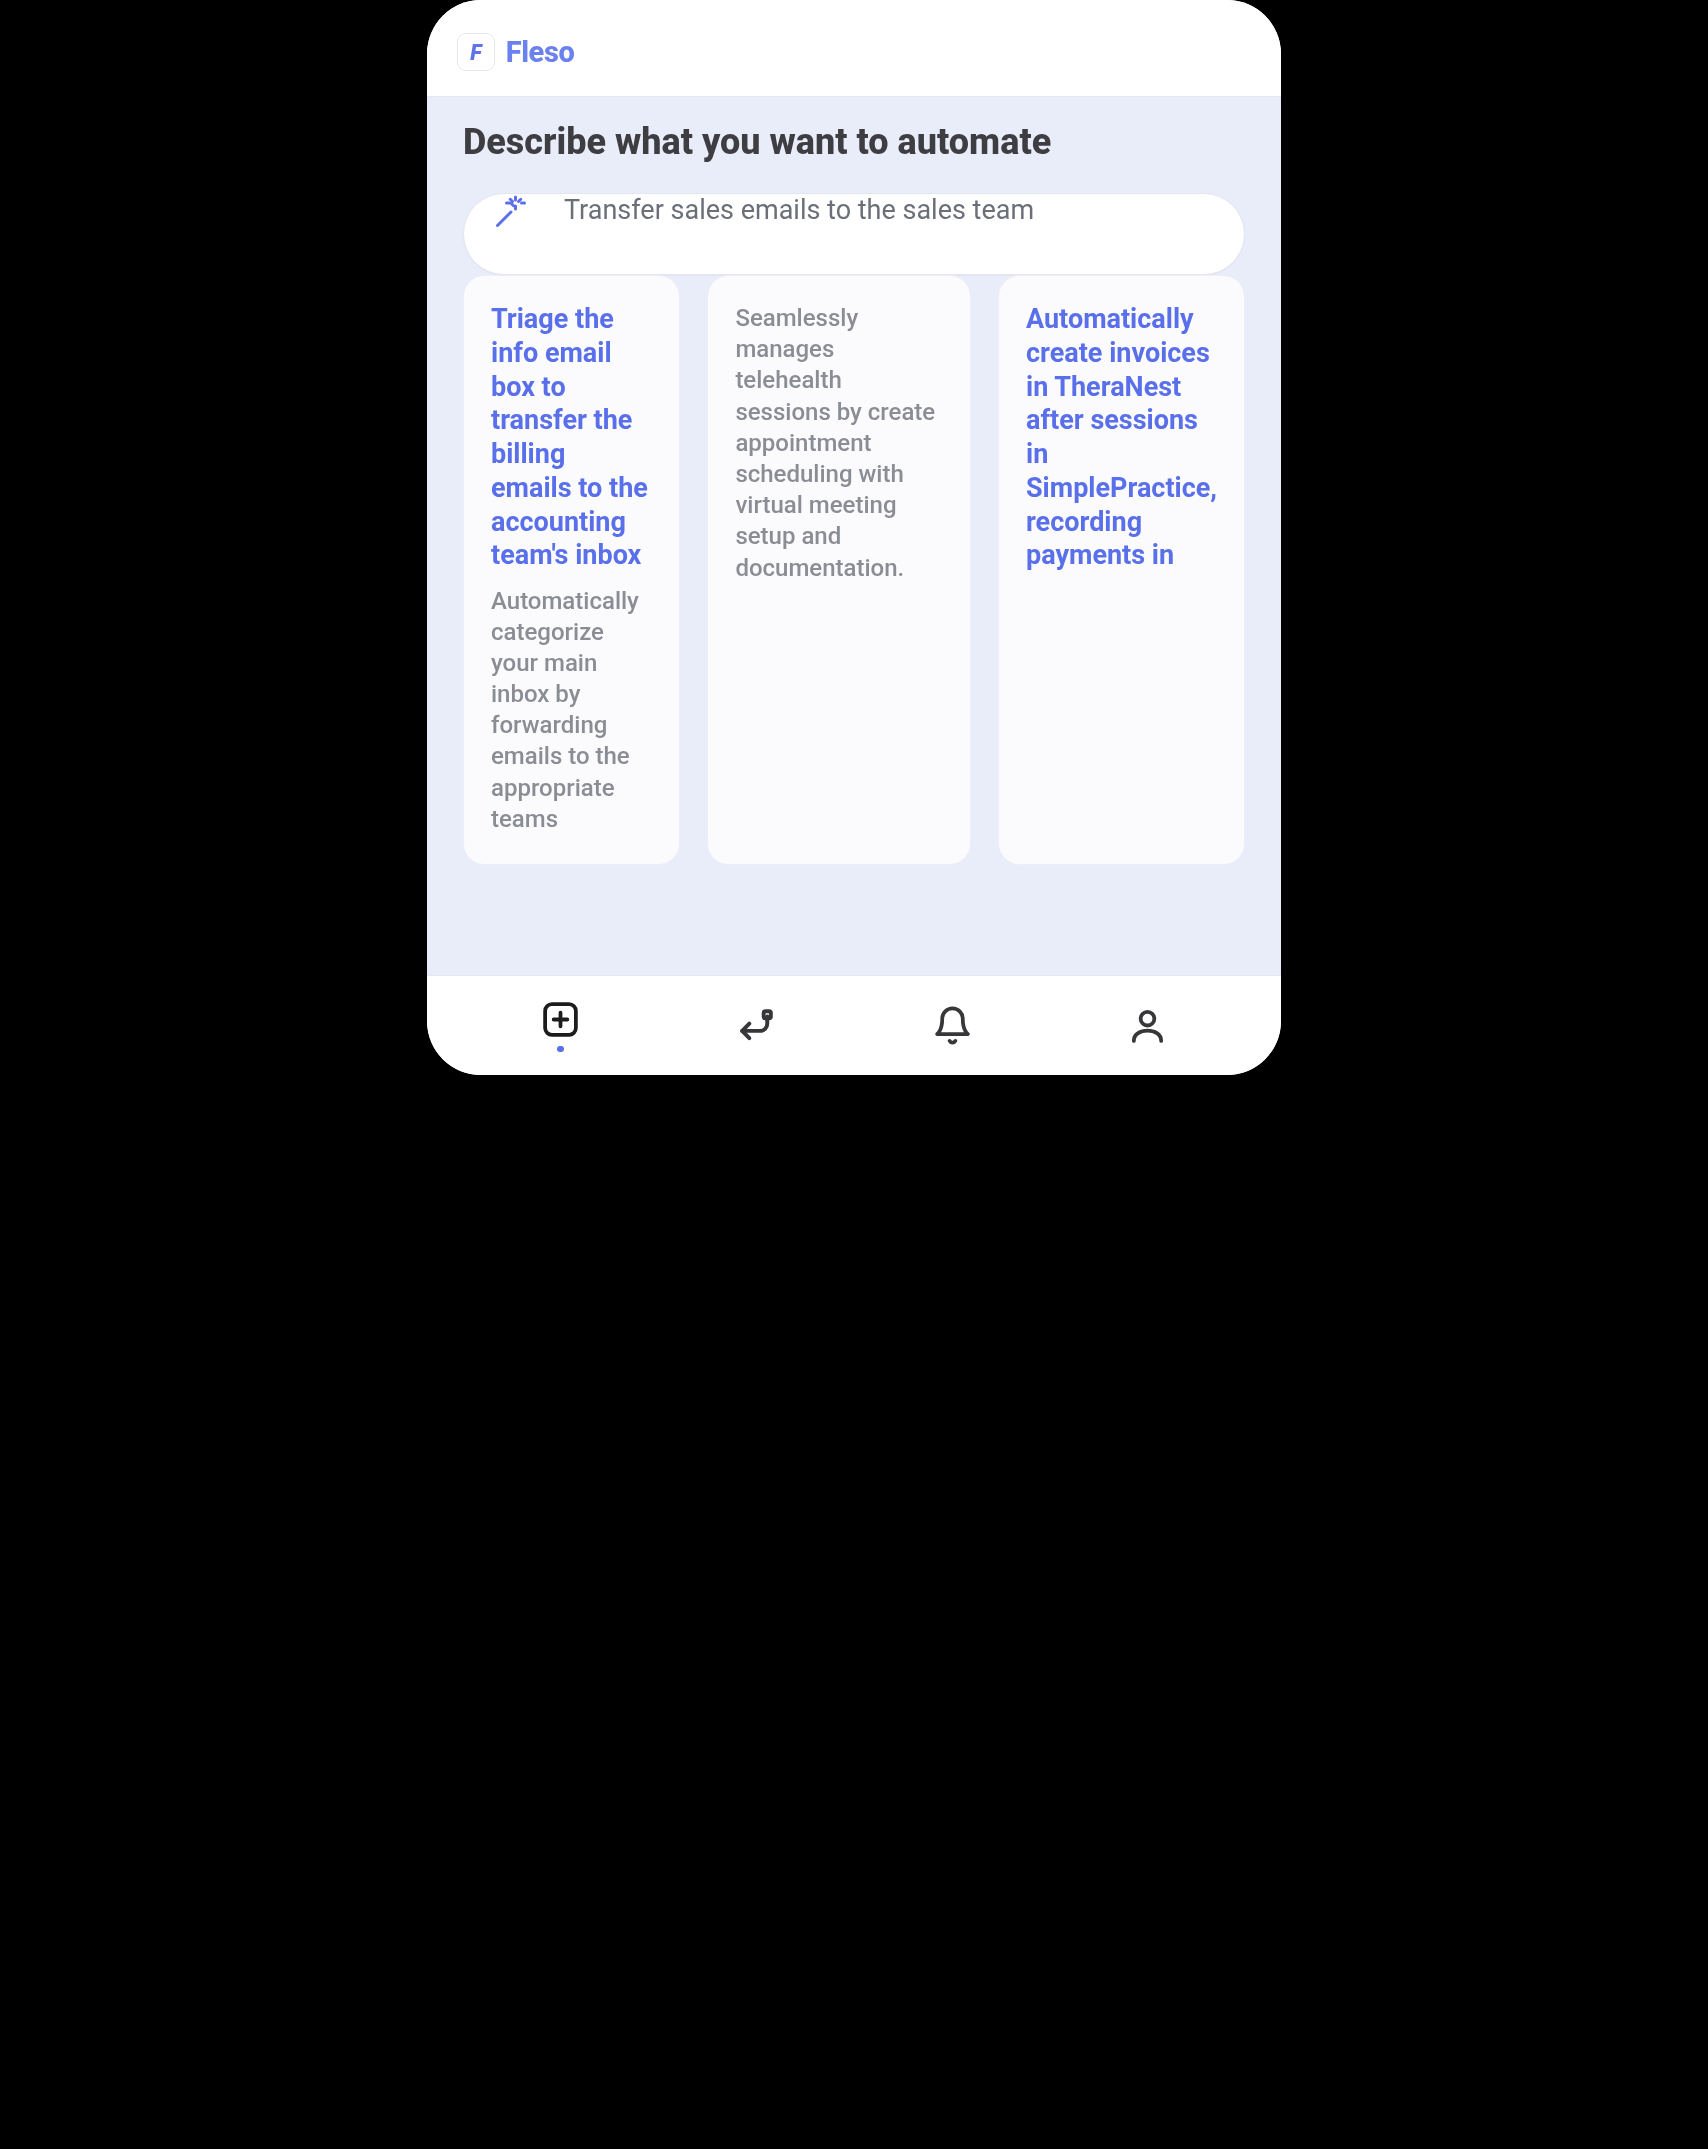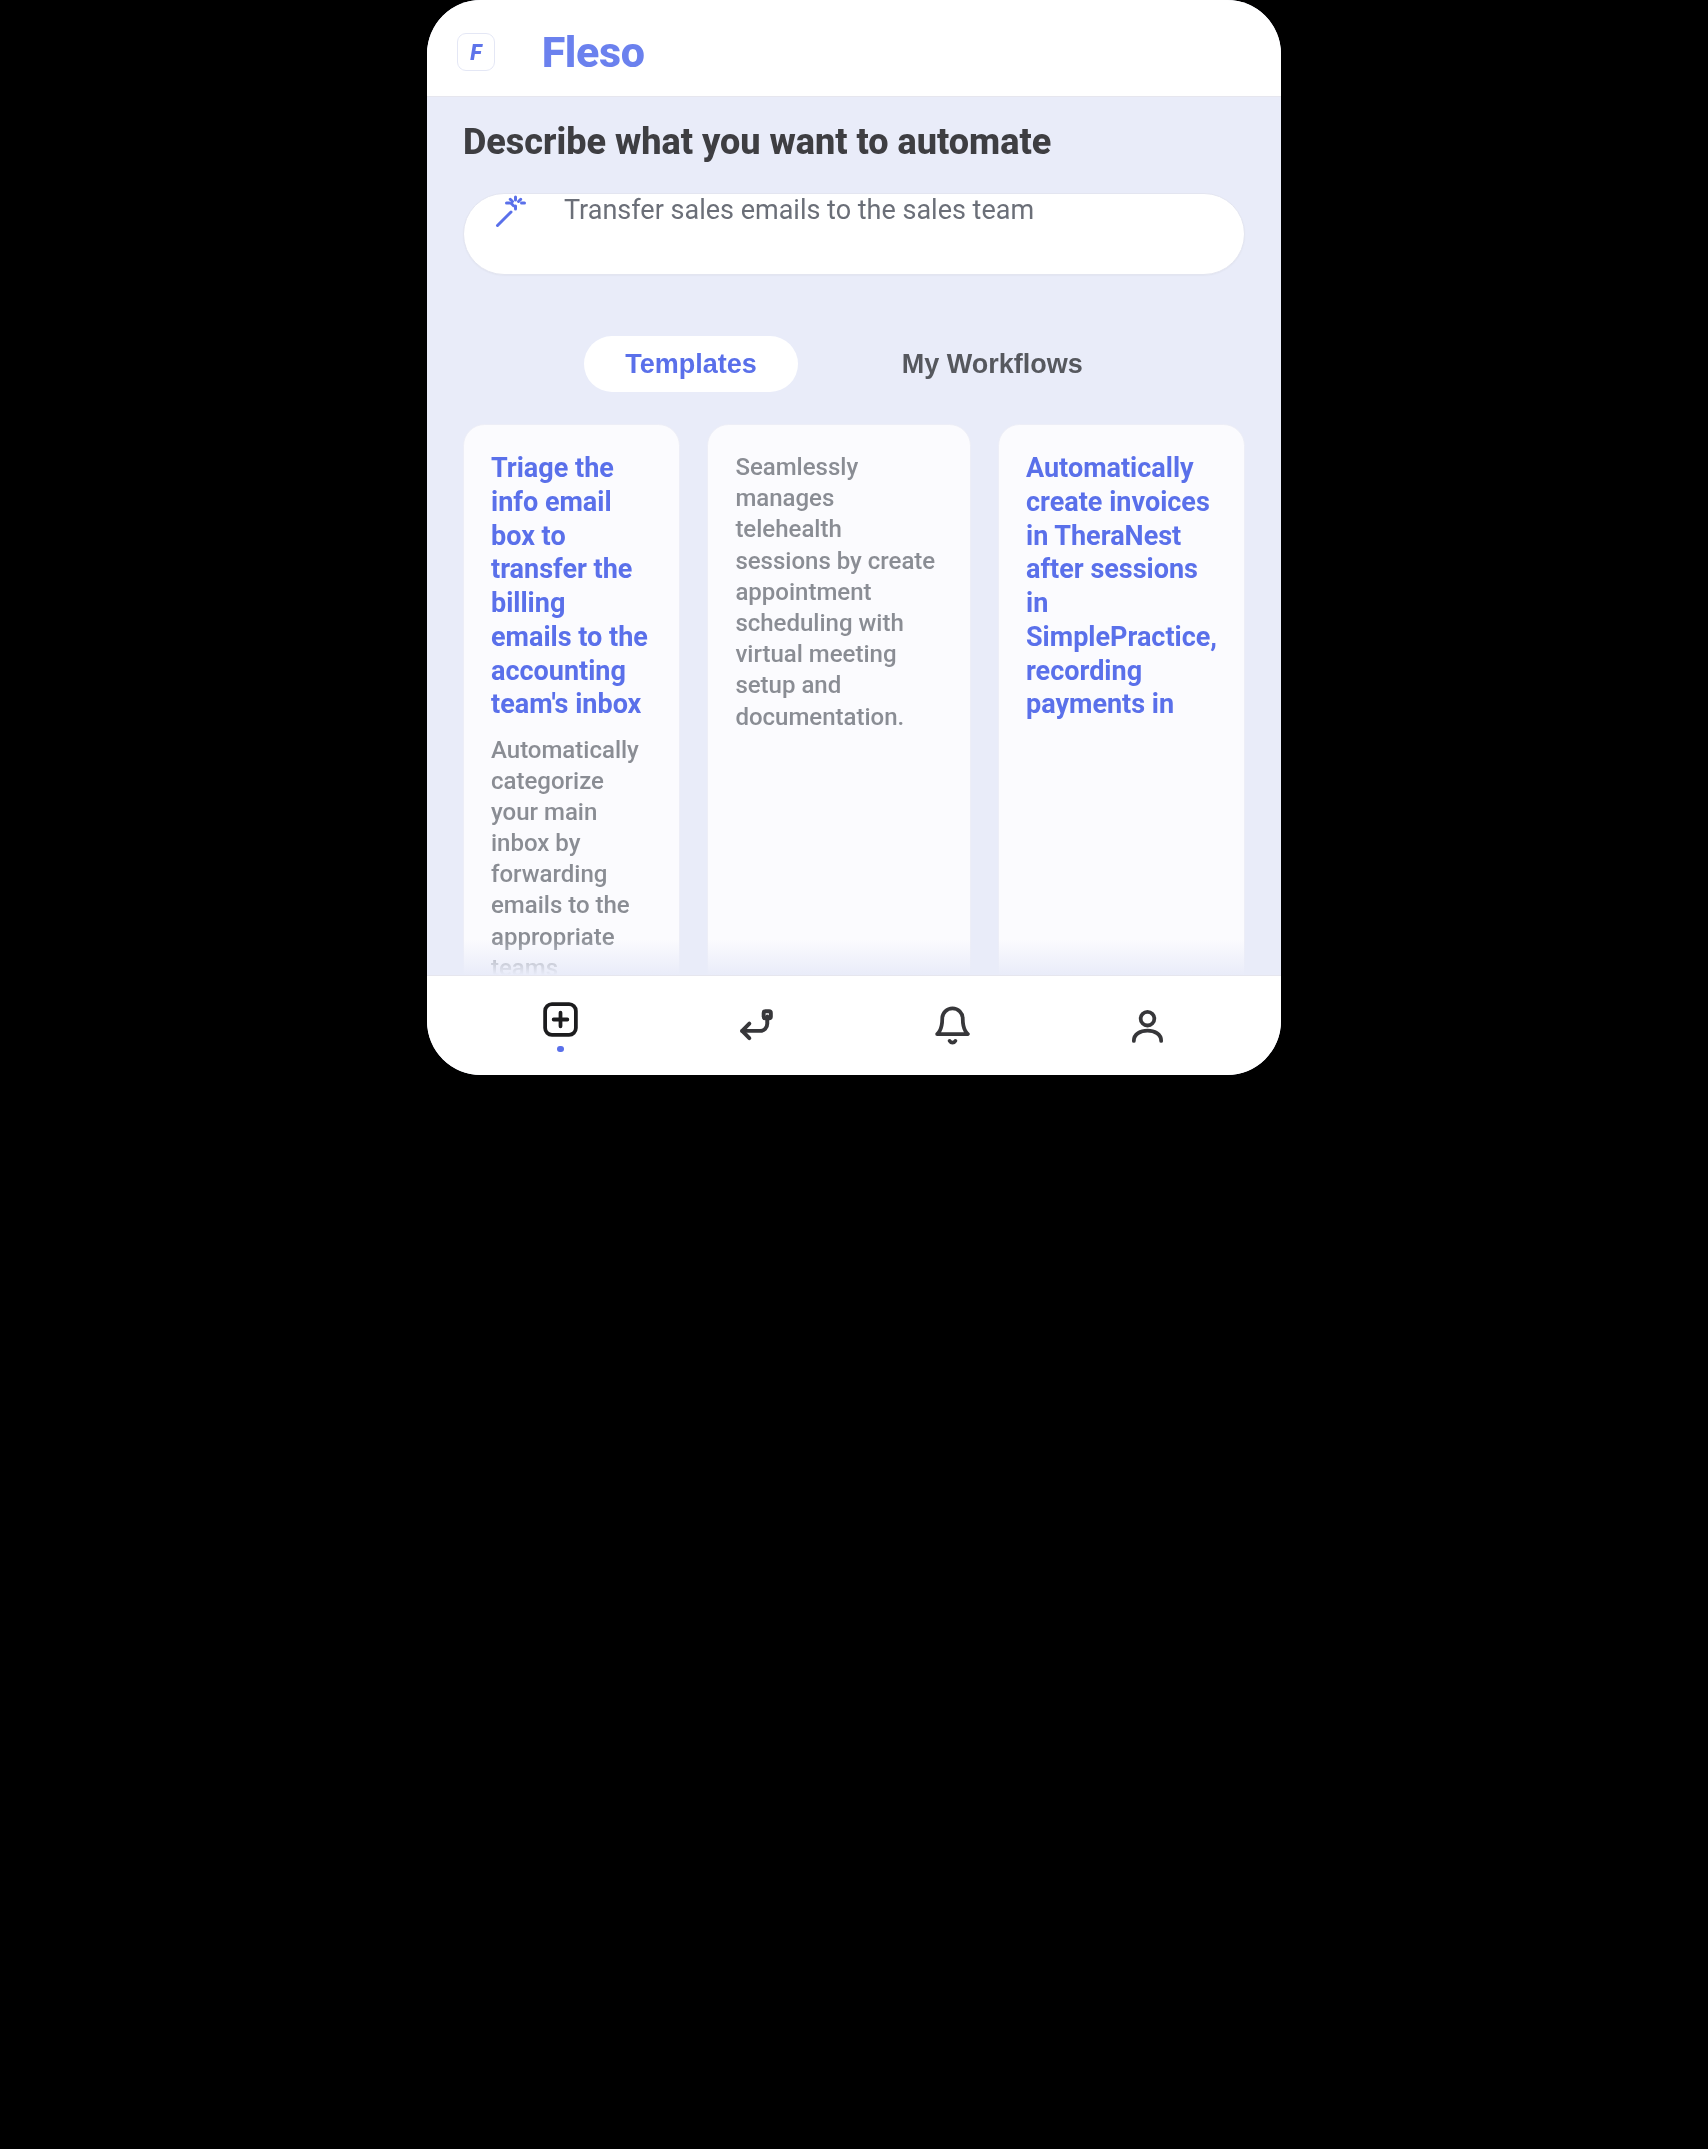--- a/index.html
+++ b/index.html
@@ -37,25 +37,24 @@
     width: 38px; height: 38px;
     border: 0.9px solid #e4e7f5;
     border-radius: 9px;
     display: flex; align-items: center; justify-content: center;
     font-weight: 900;
     color: #5e74ea;
     font-size: 21.5px;
     font-style: italic;
   }
   .logo-text {
-    font-size: 43px;
+    font-size: 29px;
     font-weight: 800;
     color: #6b81ee;
     letter-spacing: -0.4px;
-    margin-left: 36px;
   }
   .content {
     flex: 1;
     overflow: hidden;
     padding: 24px 36px 0 36px;
     position: relative;
   }
   .heading {
     font-size: 36px;
     font-weight: 800;
@@ -186,24 +185,20 @@
             <path d="M21 6h-2"></path>
           <path d="M18.5 3.5 17 5"></path>
             <path d="M13 5l-1.5-1.5"></path>
           <path d="M3 21l9-9"></path>
             <path d="M12.2 6.3l1.5 1.5"></path>
         </svg>
       </span>
       <input class="prompt-input" type="text" placeholder="Transfer sales emails to the sales team" style="">
     </div>
 
-    <div class="tabs">
-      <button class="tab active">Templates</button>
-      <button class="tab">My Workflows</button>
-    </div>
 
     <div class="cards">
       <div class="card">
         <div class="card-title">Triage the info email box to transfer the billing emails to the accounting team's inbox</div>
         <div class="card-desc">Automatically categorize your main inbox by forwarding emails to the appropriate teams</div>
       </div>
       <div class="card">
         <div class="card-desc">Seamlessly manages telehealth sessions by create appointment scheduling with virtual meeting setup and documentation.</div>
       </div>
       <div class="card" style="padding-bottom:9px;">

